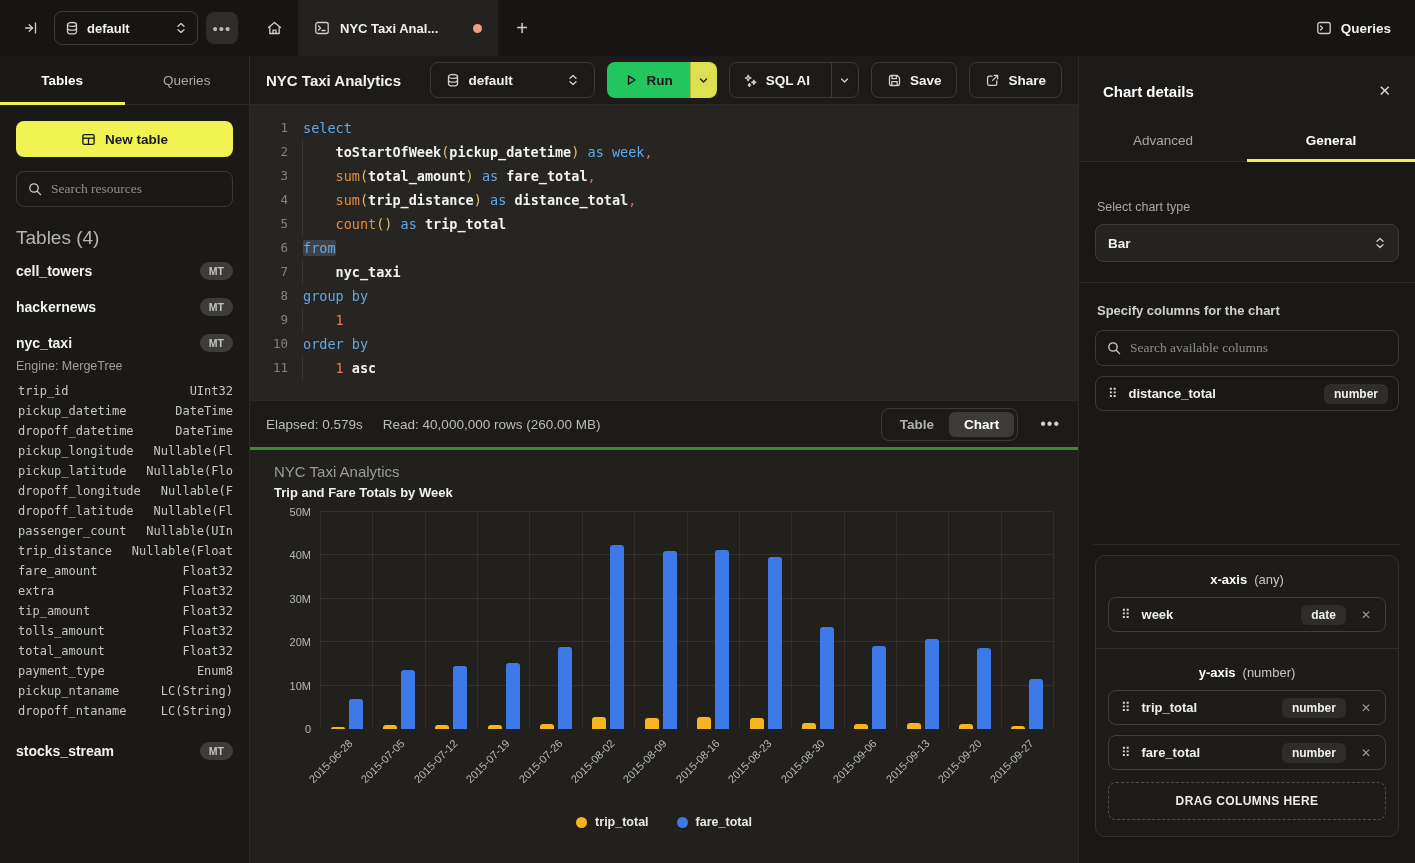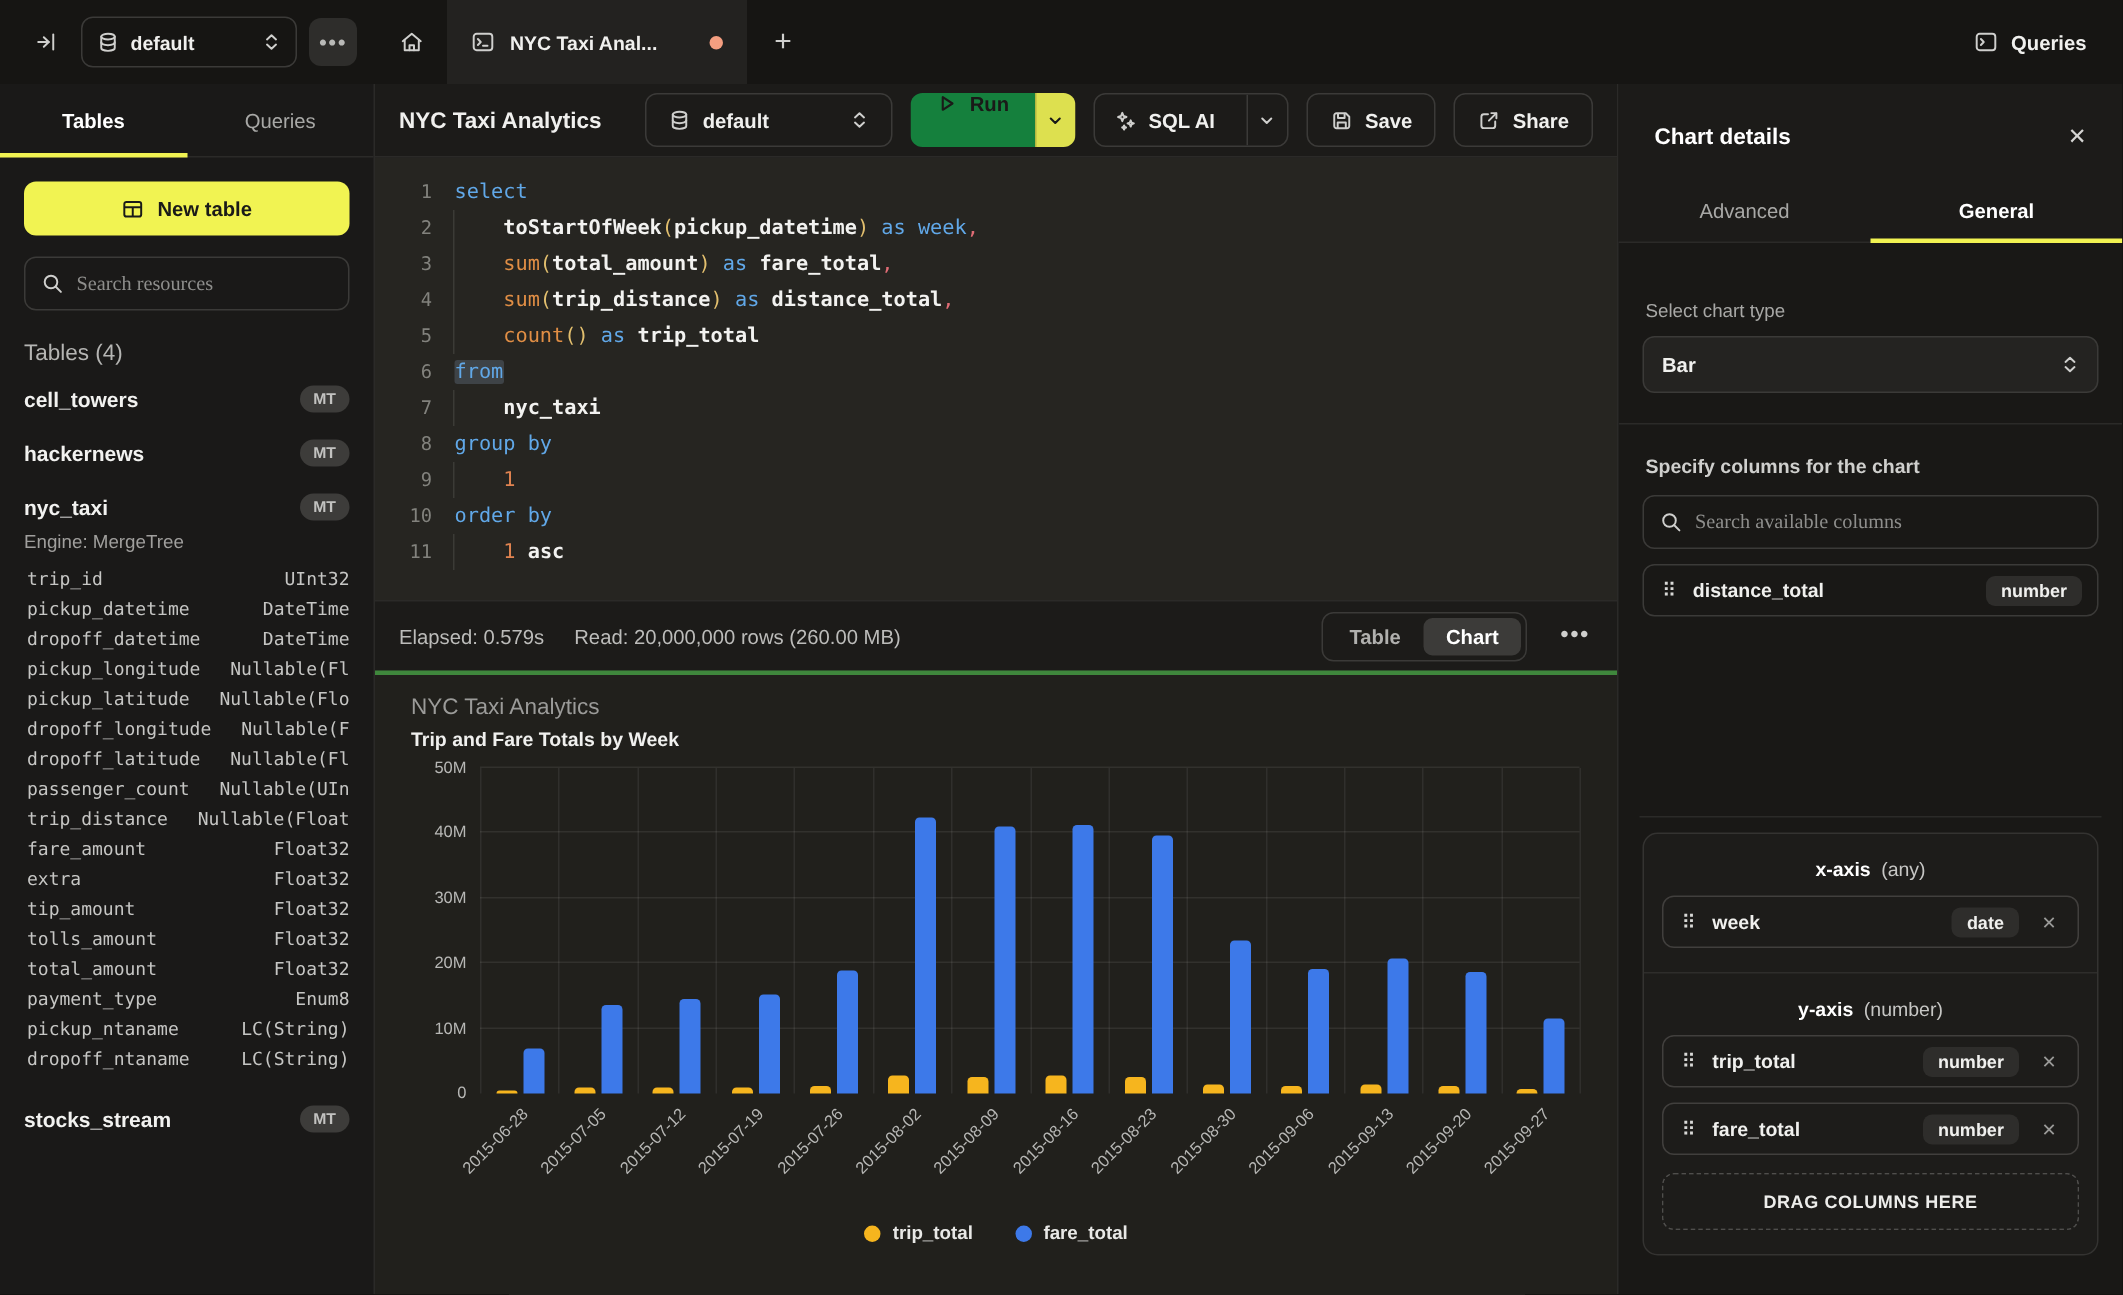--- a/index.html
+++ b/index.html
@@ -32,39 +32,39 @@
   .sidebar{width:250px;background:#1a1918;border-right:1px solid #2b2a28;display:flex;flex-direction:column}
   .sb-tabs{height:49px;display:flex;border-bottom:1px solid #2b2a28;flex:none}
   .sb-tab{flex:1;display:flex;align-items:center;justify-content:center;color:#a8a8a6;cursor:pointer;font-size:13.5px;position:relative}
   .sb-tab.active{color:#fff;font-weight:700}
   .sb-tab.active::after{content:"";position:absolute;left:0;right:0;bottom:-1px;height:3px;background:#f1f352}
   .sb-content{padding:16px;overflow:hidden}
   .new-table{width:100%;height:36px;background:#f1f352;border:none;border-radius:8px;display:flex;align-items:center;justify-content:center;gap:9px;font-weight:700;font-size:13.5px;color:#1a1a18;cursor:pointer;font-family:inherit}
   .search-box{margin-top:14px;display:flex;align-items:center;gap:9px;height:36px;padding:0 11px;border:1px solid #3b3a38;border-radius:8px}
   .search-box input{flex:1;background:transparent;border:none;outline:none;color:#e8e8e6;font-size:13.5px;font-family:Liberation Serif, serif}
   .search-box input::placeholder{color:#8e8e8c}
-  .sec-label{margin:20px 0 4px;color:#b5b5b3;font-size:15px}
+  .sec-label{margin:20px 0 4px;color:#b5b5b3;font-size:19px}
   .tbl-row{display:flex;align-items:center;justify-content:space-between;padding:9px 0;cursor:pointer}
   .tbl-name{font-weight:600;font-size:14px;color:#f2f2f0}
   .badge{background:#3d3c3a;color:#c2c2c0;font-size:10.5px;font-weight:700;padding:3px 9px;border-radius:999px}
   .engine-line{color:#a09f9d;font-size:12.5px;margin:-2px 0 8px}
   .cols{font-family:"DejaVu Sans Mono",monospace;font-size:12px;color:#c6c6c4;line-height:20px;padding-left:2px}
   .col-row{display:flex;justify-content:space-between;white-space:nowrap;overflow:hidden}
   .stocks{margin-top:12px}
 
   
   .main{width:828px;display:flex;flex-direction:column;background:#262521}
   .toolbar{height:49px;background:#1c1b19;border-bottom:1px solid #2b2a28;display:flex;align-items:center;padding:0 16px;flex:none}
   .m-title{font-size:15px;font-weight:600;color:#f0f0ee}
   .tb-actions{margin-left:auto;display:flex;align-items:center;gap:12px}
   .btn{display:flex;align-items:center;gap:8px;height:36px;padding:0 15px;border:1px solid #3b3a38;border-radius:8px;font-weight:600;font-size:13.5px;color:#f0f0ee;cursor:pointer;background:transparent}
   .db-select{width:165px}
   .db-select .grow{flex:1}
   .run{display:flex;height:36px;border-radius:8px;overflow:hidden;cursor:pointer}
-  .run-main{display:flex;gap:8px;background:#15803d;color:#1a1a18;font-weight:700;padding:0 17px;font-size:13.5px}
+  .run-main{display:flex;align-items:center;gap:8px;background:#22c55e;color:#1a1a18;font-weight:700;padding:0 17px;font-size:13.5px}
   .run-caret{width:27px;background:#dde04f;display:flex;align-items:center;justify-content:center;border-left:1px solid rgba(0,0,0,.18)}
   .split-right{width:27px;display:flex;align-items:center;justify-content:center;border-left:1px solid #3b3a38;height:100%}
   .sqlai{padding:0;overflow:hidden}
   .sqlai .lab{display:flex;align-items:center;gap:8px;padding:0 13px;height:100%}
 
   
   .editor{height:295px;padding:11px 0 0 14px;font-family:"DejaVu Sans Mono",monospace;font-size:13.5px;line-height:24px;cursor:text;overflow:hidden;flex:none}
   .ln{display:flex;white-space:pre}
   .num{width:24px;text-align:right;color:#82827d;flex:none;font-size:12.5px}
   .code{position:relative;padding-left:15px;color:#d5d5d3}
@@ -378,21 +378,21 @@
           <div class="ln"><span class="num">6</span><span class="code"><span class="kw hl">from</span></span></div>
           <div class="ln ind"><span class="num">7</span><span class="code"><span>    </span><span class="id">nyc_taxi</span></span></div>
           <div class="ln"><span class="num">8</span><span class="code"><span class="kw">group by</span></span></div>
           <div class="ln ind"><span class="num">9</span><span class="code"><span>    </span><span class="nu">1</span></span></div>
           <div class="ln"><span class="num">10</span><span class="code"><span class="kw">order by</span></span></div>
           <div class="ln ind"><span class="num">11</span><span class="code"><span>    </span><span class="nu">1</span><span> </span><span class="id">asc</span></span></div>
         </div>
 
       <div class="results">
         <span class="stat">Elapsed: 0.579s</span>
-        <span class="stat">Read: 20,000,000 rows (260.00 MB)</span>
+        <span class="stat">Read: 40,000,000 rows (260.00 MB)</span>
         <div class="toggle">
           <div class="seg">Table</div>
           <div class="seg active">Chart</div>
         </div>
         <div class="dots">•••</div>
       </div>
 
       <div class="green-line"></div>
 
       <div class="chart-panel">

